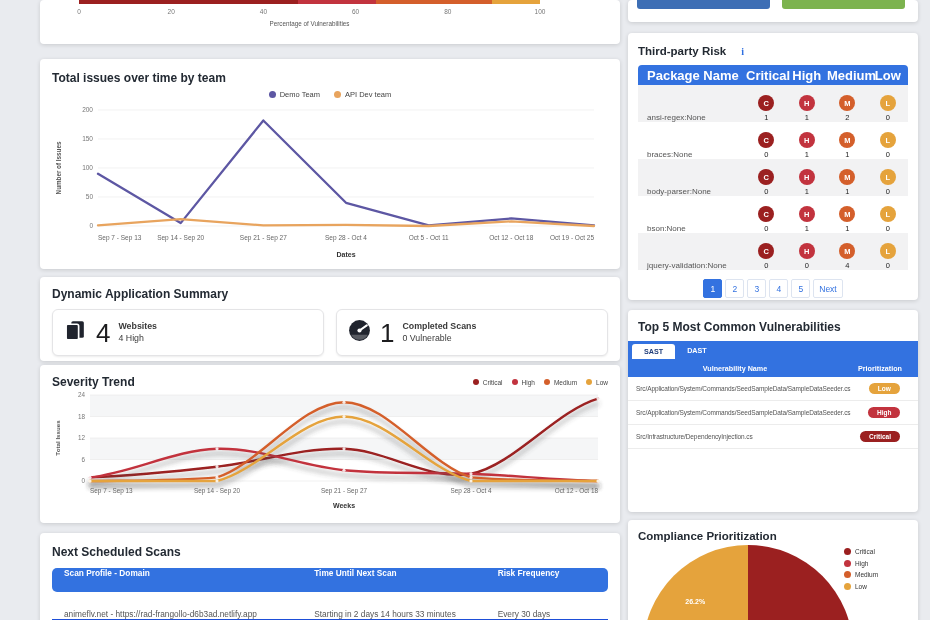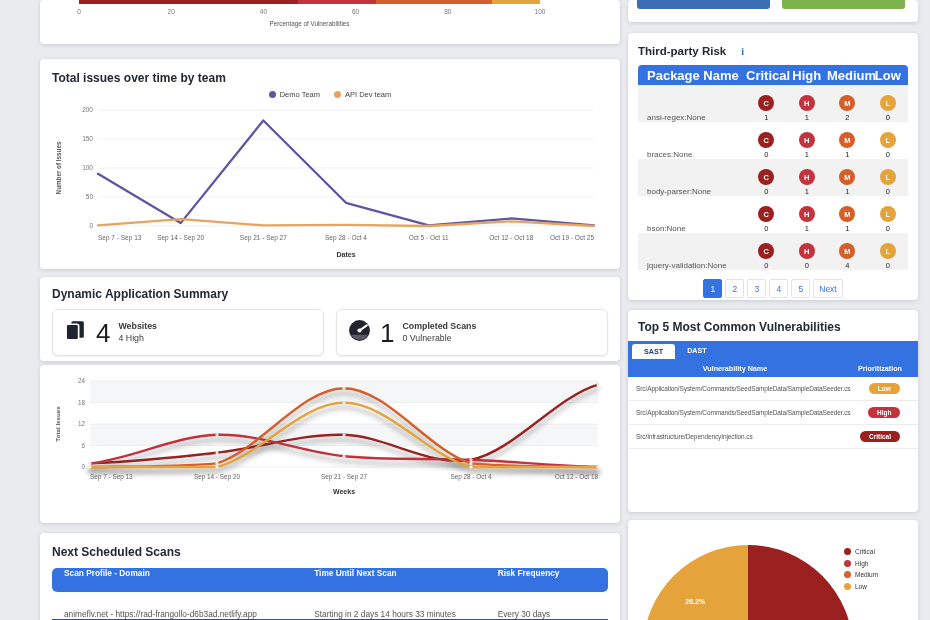--- a/index.html
+++ b/index.html
@@ -191,20 +191,41 @@
         <span class="stat-num">1</span>
         <span class="stat-text">
           <span class="l1">Completed Scans</span><br>
           <span>0 Vulnerable</span>
         </span>
       </div>
     </div>
   </div>
 
   <div class="card card4">
+    <div class="sev-head">
+      <div class="card-title">Severity Trend</div>
+      <div class="sev-legend" id="sev-legend">
+          <span class="legend-item">
+            <span class="legend-dot" style="background: rgb(155, 32, 32);"></span>
+            <span>Critical</span>
+          </span>
+          <span class="legend-item">
+            <span class="legend-dot" style="background: rgb(194, 51, 62);"></span>
+            <span>High</span>
+          </span>
+          <span class="legend-item">
+            <span class="legend-dot" style="background: rgb(212, 95, 43);"></span>
+            <span>Medium</span>
+          </span>
+          <span class="legend-item">
+            <span class="legend-dot" style="background: rgb(229, 163, 60);"></span>
+            <span>Low</span>
+          </span>
+        </div>
+    </div>
     <svg id="sev-chart" width="556" height="128" viewBox="0 0 556 128">
         <defs>
           <filter id="fsh" x="-20%" y="-40%" width="140%" height="220%">
             <feDropShadow dx="0" dy="5" stdDeviation="2.6" flood-color="#444" flood-opacity="0.45"></feDropShadow>
           </filter>
         </defs>
         <rect x="38" y="6" width="508" height="21.5" fill="#f5f6f7"></rect>
         <rect x="38" y="49" width="508" height="21.5" fill="#f5f6f7"></rect>
         <line x1="38" x2="546" y1="92" y2="92" stroke="#e7e7e7" stroke-width="0.6"></line>
         <text x="33" y="94.2" text-anchor="end" font-size="6.3" fill="#777">0</text>
@@ -462,20 +483,21 @@
         <div class="t5-row">
           <div class="t5-name">Src/Infrastructure/DependencyInjection.cs</div>
           <div class="t5-pillbox">
             <span class="pill" style="background: rgb(155, 32, 32);">Critical</span>
           </div>
         </div>
       </div>
   </div>
 
   <div class="card cp-card">
+    <div class="card-title" style="font-size:11.5px">Compliance Prioritization</div>
     <div class="pie-box">
       <div class="pie" id="cp-pie" style="background: conic-gradient(rgb(155, 32, 32) 0%, rgb(155, 32, 32) 38.3%, rgb(194, 51, 62) 38.3%, rgb(194, 51, 62) 55.3%, rgb(212, 95, 43) 55.3%, rgb(212, 95, 43) 73.8%, rgb(229, 163, 60) 73.8%, rgb(229, 163, 60) 100%);"></div>
       <div id="cp-labels">
           <span class="pie-label" style="left: 52.2056px; top: 56.0434px;">26.2%</span>
         </div>
     </div>
     <div class="pie-legend" id="cp-legend">
         <span class="legend-item">
           <span class="legend-dot" style="background: rgb(155, 32, 32);"></span>
           <span>Critical</span>

